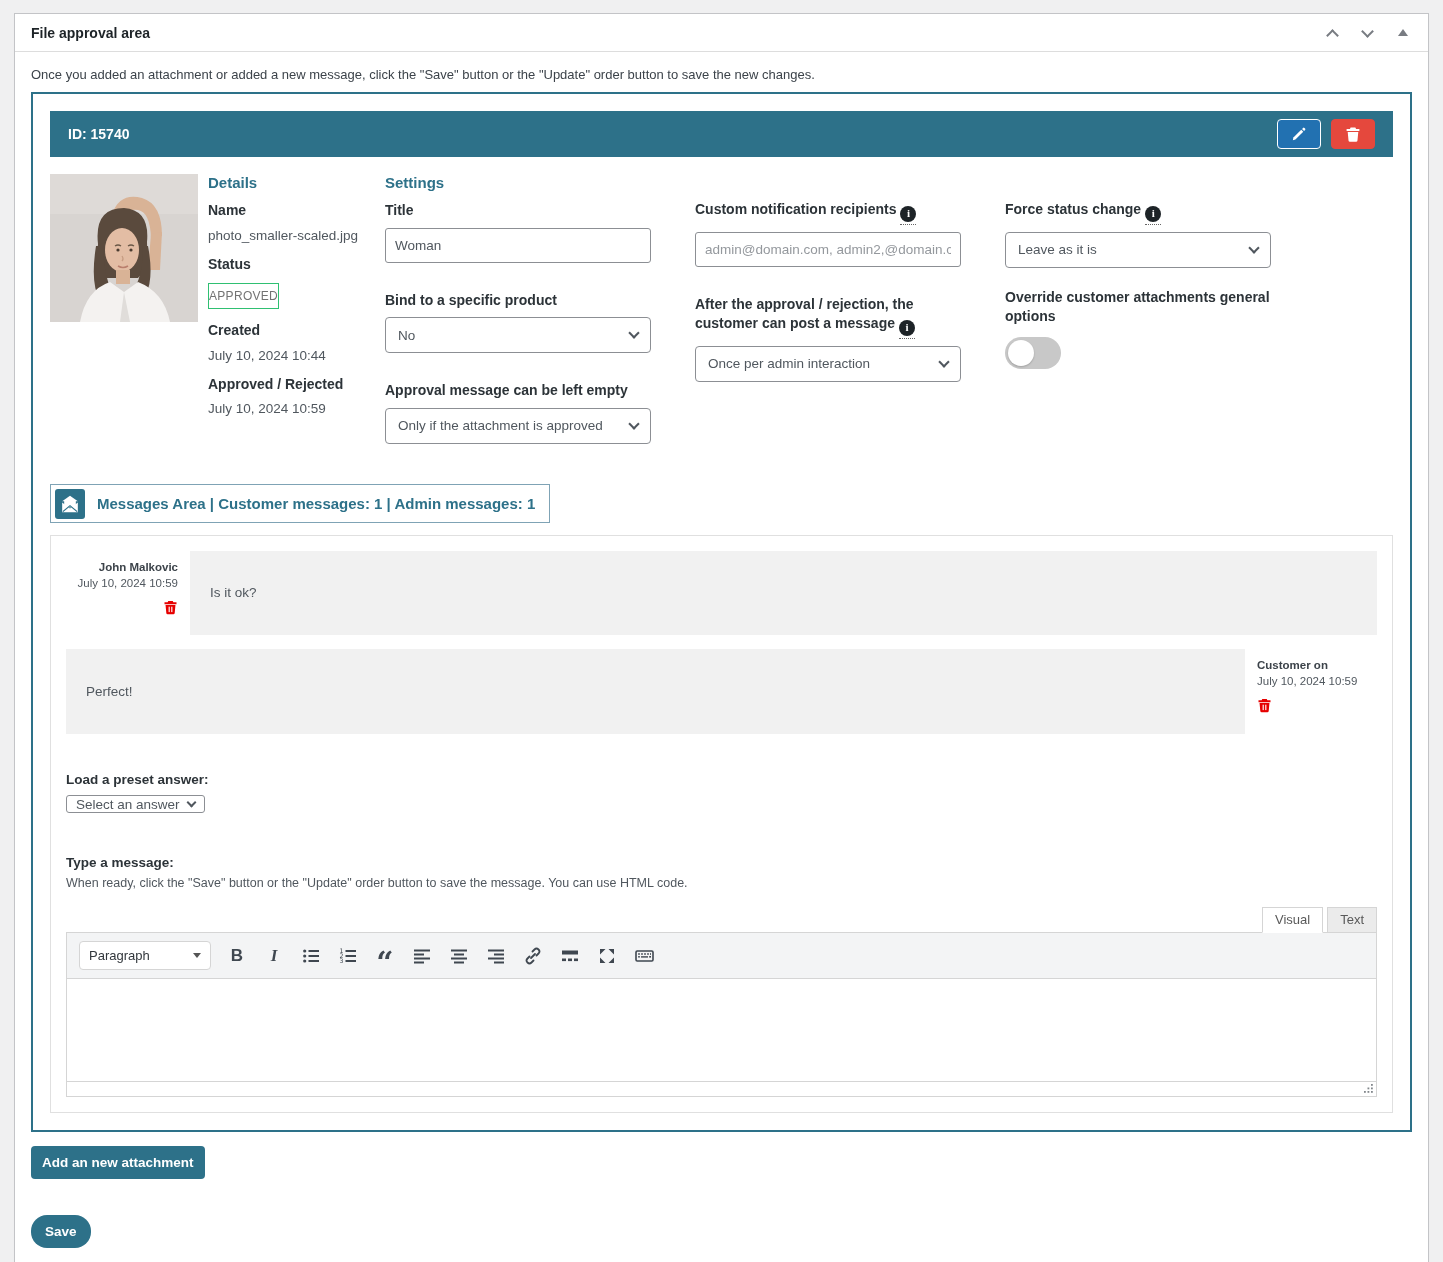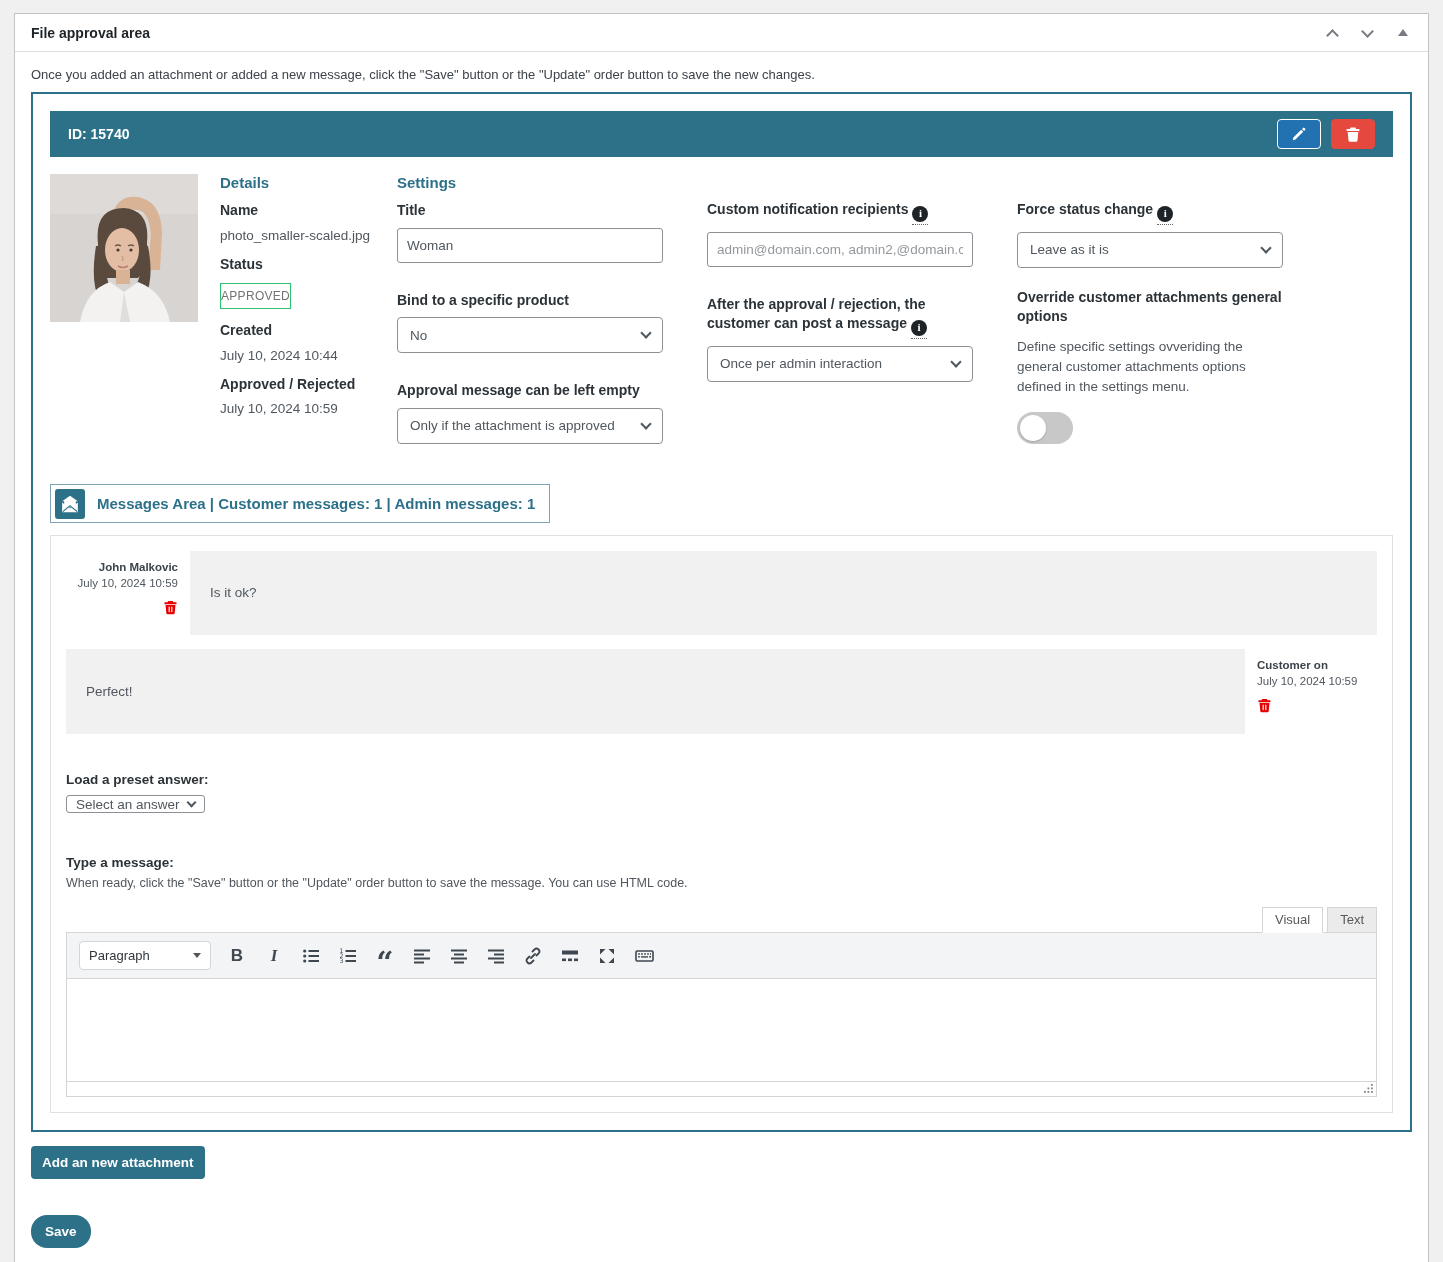--- a/index.html
+++ b/index.html
@@ -35,21 +35,21 @@
   }
   .id-label { font-weight:700; font-size:14px; }
   .id-actions { display:flex; gap:10px; }
   .icon-btn { width:44px; height:30px; border-radius:4px; display:flex; align-items:center; justify-content:center; cursor:pointer; }
   .edit-btn { background:#2271b1; border:1px solid #fff; }
   .delete-btn { background:#e5483d; border:1px solid #e5483d; }
 
   
   .detail-row { display:flex; margin-top:17px; }
   .thumb { flex:0 0 148px; width:148px; height:148px; overflow:hidden; }
-  .col-details { flex:0 0 155px; margin-left:22px; font-size:13.5px; }
+  .col-details { flex:0 0 155px; margin-left:10px; font-size:13.5px; }
   .col { flex:0 0 266px; margin-left:44px; }
   .col-settings { margin-left:22px; }
   .teal-heading { color:#2d7189; font-size:15px; font-weight:700; margin:0 0 10px 0; }
   .fld-label { font-size:14px; font-weight:700; color:#2c3338; margin:0 0 7px 0; line-height:1.4; }
   .fld-value { font-size:13.5px; color:#50575e; margin:0 0 12px 0; }
   .status-chip {
     display:inline-block; border:1px solid #2fc072; color:#737373;
     font-size:12px; padding:5px 0; margin:2px 0 12px 0; letter-spacing:.3px;
   }
   .text-input {
@@ -260,21 +260,20 @@
         <div class="col" style="padding-top:26px;">
           <p class="fld-label">
             <span>Force status change</span><span class="info-ic"><span class="info-dot">i</span></span>
           </p>
           <div class="selectbox">
             <span>Leave as it is</span>
             <span class="sel-arrow"></span>
           </div>
           <div class="gap20"></div>
           <p class="fld-label" style="margin-bottom:10px;">Override customer attachments general options</p>
-          <p class="desc-text">Define specific settings ovveriding the general customer attachments options defined in the settings menu.</p>
           <div class="toggle">
             <span class="knob"></span>
           </div>
         </div>
       </div>
 
       
       <div class="messages-header">
         <span class="env-box">
           <svg width="20" height="20" viewBox="0 0 24 24">

